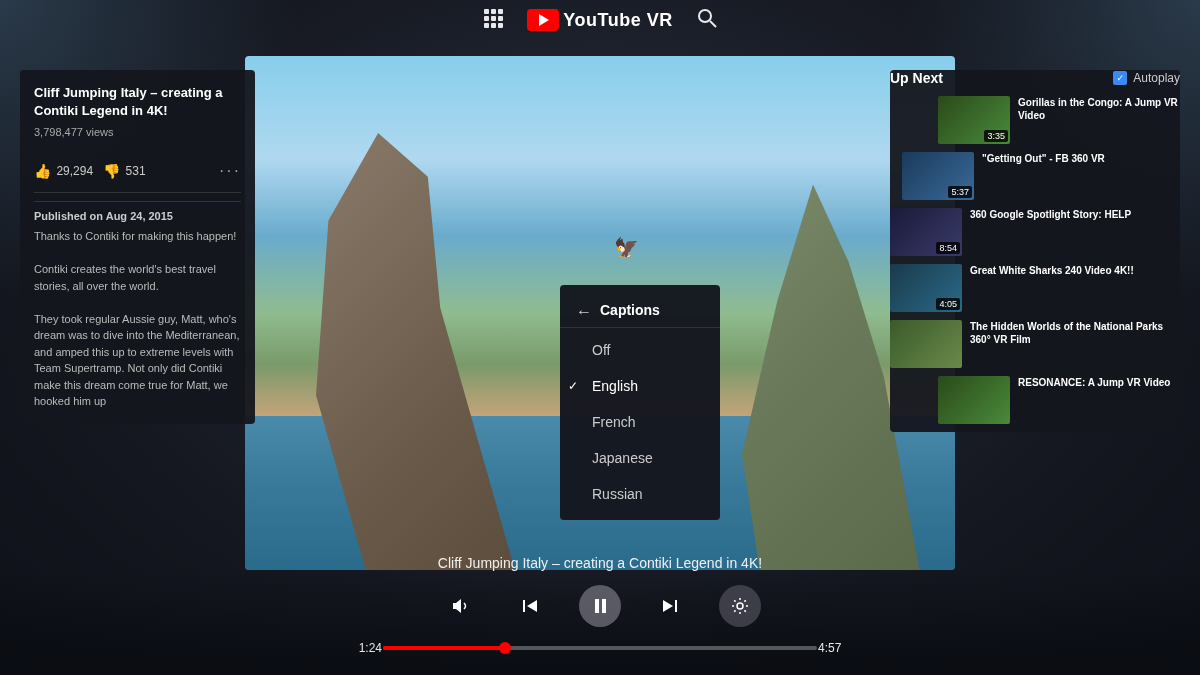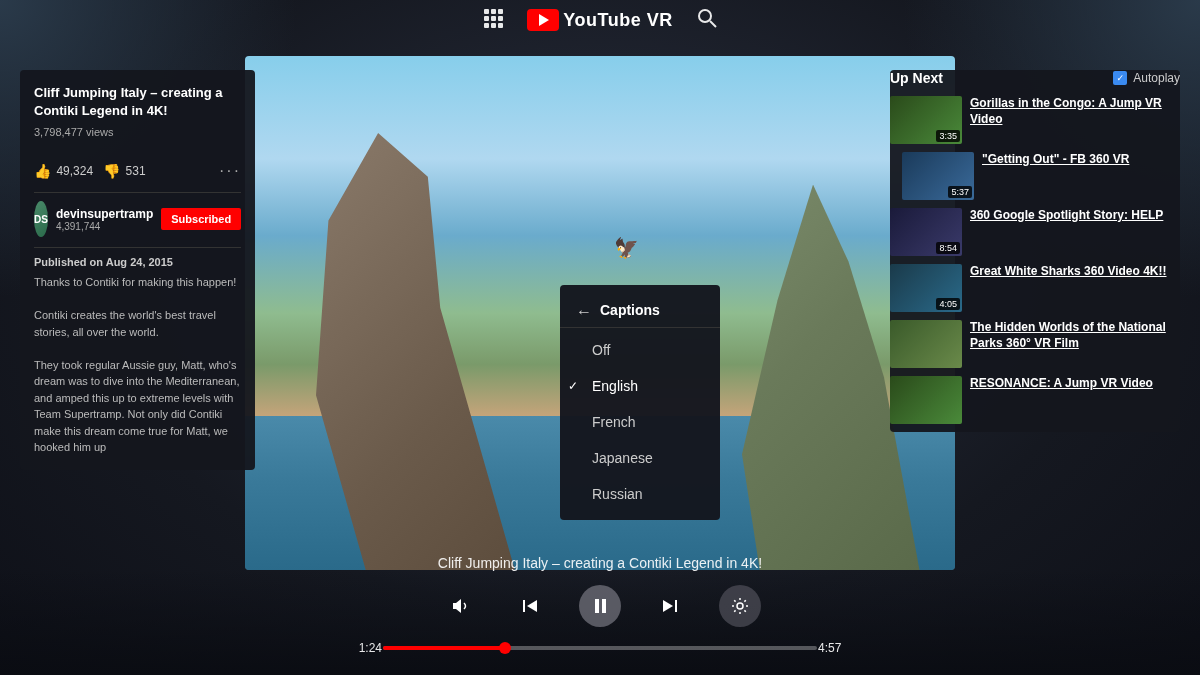--- a/index.html
+++ b/index.html
@@ -289,45 +289,44 @@
       cursor: pointer;
     }
     .video-thumb {
       width: 72px;
       height: 48px;
       border-radius: 2px;
       flex-shrink: 0;
       position: relative;
       overflow: hidden;
     }
-    .thumb-1 { background: linear-gradient(135deg, #2a4a1a, #4a8a3a); }
+    .thumb-1 { background: linear-gradient(135deg, #2a4a1a, #4a8a3a); margin-left: 48px; }
     .thumb-2 { background: linear-gradient(135deg, #1a3a5a, #3a6a9a); margin-left: 12px; }
     .thumb-3 { background: linear-gradient(135deg, #1a1a3a, #3a3a6a); }
     .thumb-4 { background: linear-gradient(135deg, #1a3a4a, #2a6a8a); }
     .thumb-5 { background: linear-gradient(135deg, #3a5a2a, #6a8a4a); }
     .thumb-duration {
       position: absolute;
       bottom: 2px;
       right: 2px;
       background: rgba(0,0,0,0.8);
       color: #fff;
       font-size: 9px;
       padding: 1px 3px;
       border-radius: 2px;
     }
     .video-meta {
       flex: 1;
     }
     .video-item-title {
-      font-size: 12px;
+      font-size: 10px;
       font-weight: bold;
       color: #fff;
       line-height: 1.3;
       margin-bottom: 2px;
-      text-decoration: underline;
     }
 
     
     .captions-menu {
       position: absolute;
       bottom: 155px;
       left: 50%;
       transform: translateX(-40px);
       background: rgba(20, 22, 30, 0.97);
       border-radius: 4px;
@@ -502,37 +501,29 @@
     <div class="figure">🦅</div>
   </div>
 </div>
 
 <div class="info-panel">
   <div class="video-title">Cliff Jumping Italy – creating a Contiki Legend in 4K!</div>
   <div class="view-count">3,798,477 views</div>
   <div class="like-row">
     <div class="like-btn">
       <span class="thumb-icon">👍</span>
-      <span>49,324</span>
+      <span>29,294</span>
     </div>
     <div class="dislike-btn">
       <span class="thumb-icon">👎</span>
       <span>531</span>
     </div>
     <div class="more-btn">···</div>
   </div>
   <div class="divider"></div>
-  <div class="channel-row">
-    <div class="channel-avatar">DS</div>
-    <div class="channel-info">
-      <div class="channel-name">devinsupertramp</div>
-      <div class="subscriber-count">4,391,744</div>
-    </div>
-    <button class="subscribe-btn">Subscribed</button>
-  </div>
   <div class="divider"></div>
   <div class="publish-date">Published on Aug 24, 2015</div>
   <div class="description">Thanks to Contiki for making this happen!<br><br>Contiki creates the world's best travel stories, all over the world.<br><br>They took regular Aussie guy, Matt, who's dream was to dive into the Mediterranean, and amped this up to extreme levels with Team Supertramp. Not only did Contiki make this dream come true for Matt, we hooked him up</div>
 </div>
 
 <div class="upnext-panel">
   <div class="upnext-header">
     <span class="upnext-title">Up Next</span>
     <div class="autoplay-row">
       <div class="autoplay-checkbox">✓</div>
@@ -562,21 +553,21 @@
     </div>
     <div class="video-meta">
       <div class="video-item-title">360 Google Spotlight Story: HELP</div>
     </div>
   </div>
   <div class="video-item">
     <div class="video-thumb thumb-4">
       <span class="thumb-duration">4:05</span>
     </div>
     <div class="video-meta">
-      <div class="video-item-title">Great White Sharks 360 Video 4K!!</div>
+      <div class="video-item-title">Great White Sharks 240 Video 4K!!</div>
     </div>
   </div>
   <div class="video-item">
     <div class="video-thumb thumb-5"></div>
     <div class="video-meta">
       <div class="video-item-title">The Hidden Worlds of the National Parks 360° VR Film</div>
     </div>
   </div>
   <div class="video-item">
     <div class="video-thumb thumb-1"></div>

